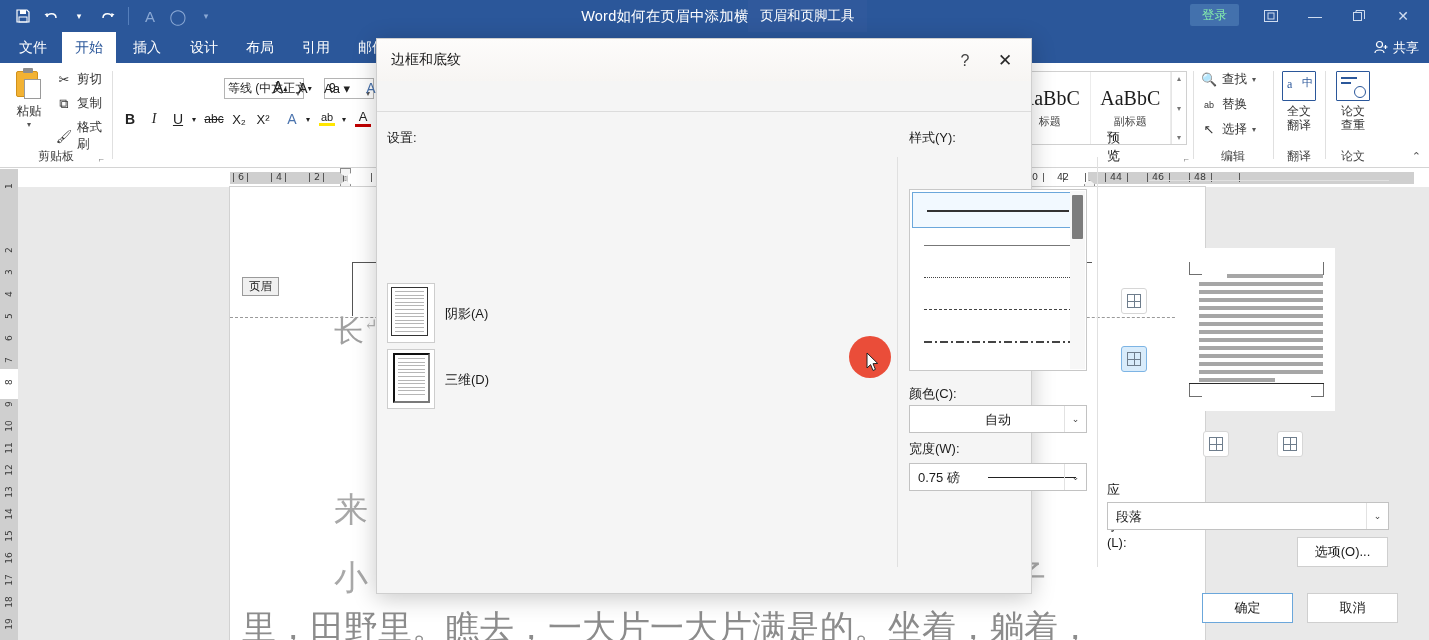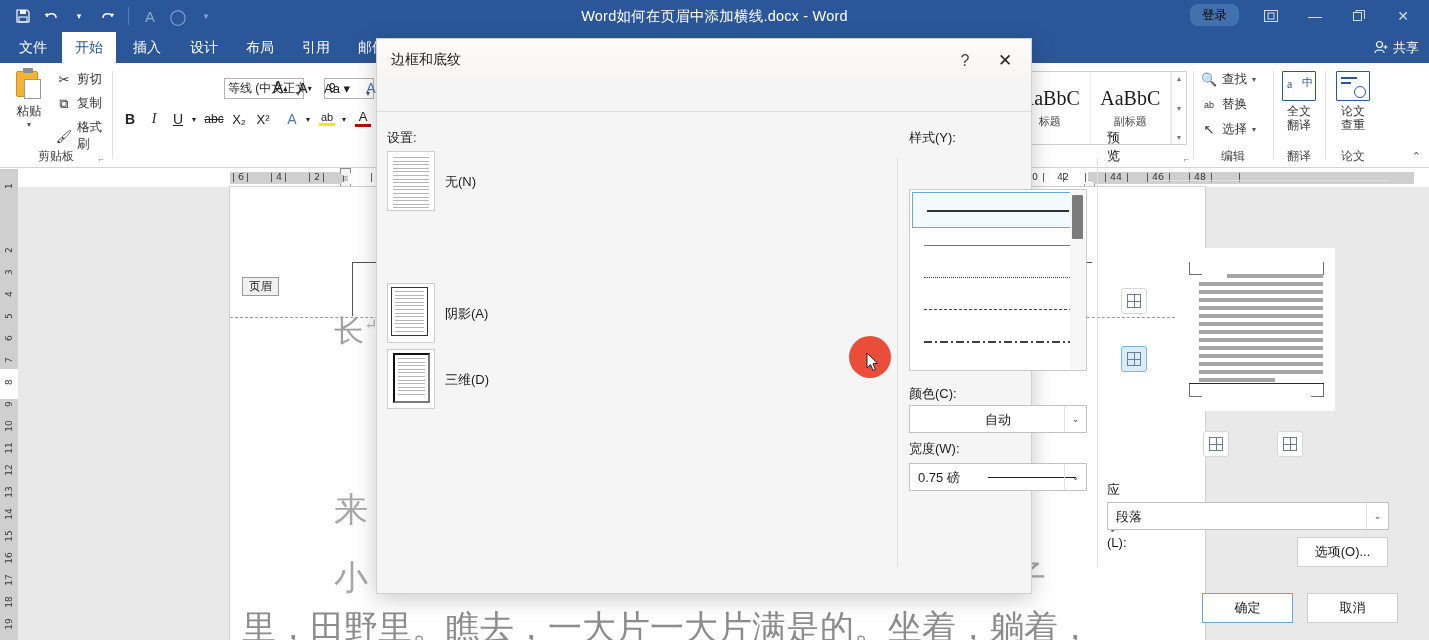--- a/index.html
+++ b/index.html
@@ -33,21 +33,21 @@
     position: absolute; left: 748px; top: 0; height: 32px; padding: 0 12px;
     line-height: 32px; color: #ffffff; font-size: 13.5px; background: #30599c;
   }
   .winbtns { position: absolute; right: 4px; top: 0; height: 32px; display: flex; align-items: center; }
   .winbtns .wb {
     width: 44px; height: 32px; display: flex; align-items: center; justify-content: center;
     color: #cfdcef; font-size: 14px;
   }
   .signin {
     position: absolute; right: 190px; top: 4px; height: 22px; padding: 0 12px;
-    background: #4371ad; color: #000000; font-size: 12.5px; line-height: 22px; border-radius: 8px;
+    background: #4371ad; color: #86efac; font-size: 12.5px; line-height: 22px; border-radius: 2px;
   }
 
   
   .ribbon-tabs {
     position: absolute; left: 0; top: 32px; width: 1429px; height: 31px;
     background: #2b579a;
   }
   .rtab {
     position: absolute; top: 0; height: 31px; line-height: 31px;
     color: #ffffff; font-size: 14px; padding: 0 13px;
@@ -368,20 +368,21 @@
     position: absolute; left: 866px; top: 352px; width: 13px; height: 20px;
   }
 </style>
 </head>
 <body>
 
 <div id="app">
 
   <div class="titlebar">
     <div class="title-text">Word如何在页眉中添加横线.docx  -  Word</div>
+    <div class="ctx-tab">页眉和页脚工具</div>
 
     <div class="qat">
       <div class="qbtn">
         <svg width="16" height="16" viewBox="0 0 16 16">
             <path d="M2 2h10l2 2v10H2z" fill="none" stroke="#fff" stroke-width="1.2"></path>
             <rect x="5" y="2" width="6" height="4" fill="#fff"></rect>
             <rect x="4" y="9" width="8" height="5" fill="none" stroke="#fff" stroke-width="1"></rect>
           </svg>
       </div>
       <div class="qbtn">
@@ -660,42 +661,20 @@
     <div class="dlg-title-bar">
       <div class="dlg-title">边框和底纹</div>
       <div class="dlg-help">?</div>
       <div class="dlg-close">✕</div>
     </div>
 
     <div class="dtab-underline"></div>
 
     <div class="sec-label" style="left:10px; top:90px">设置:</div>
 
-    <div class="setting-item" style="top:112px">
-      <div class="setting-thumb">
-        <div class="mini-lines">
-            <i></i>
-            <i></i>
-            <i></i>
-            <i></i>
-            <i></i>
-            <i></i>
-            <i></i>
-            <i></i>
-            <i></i>
-            <i></i>
-            <i></i>
-            <i></i>
-            <i></i>
-            <i></i>
-            <i></i>
-          </div>
-      </div>
-      <div class="setting-label">无(N)</div>
-    </div>
 
 
     <div class="setting-item" style="top:244px">
       <div class="setting-thumb">
         <div class="shadow-cast"></div>
         <div class="shadow-border"></div>
         <div class="mini-lines" style="left:7px;top:7px;right:10px;bottom:10px">
             <i></i>
             <i></i>
             <i></i>

